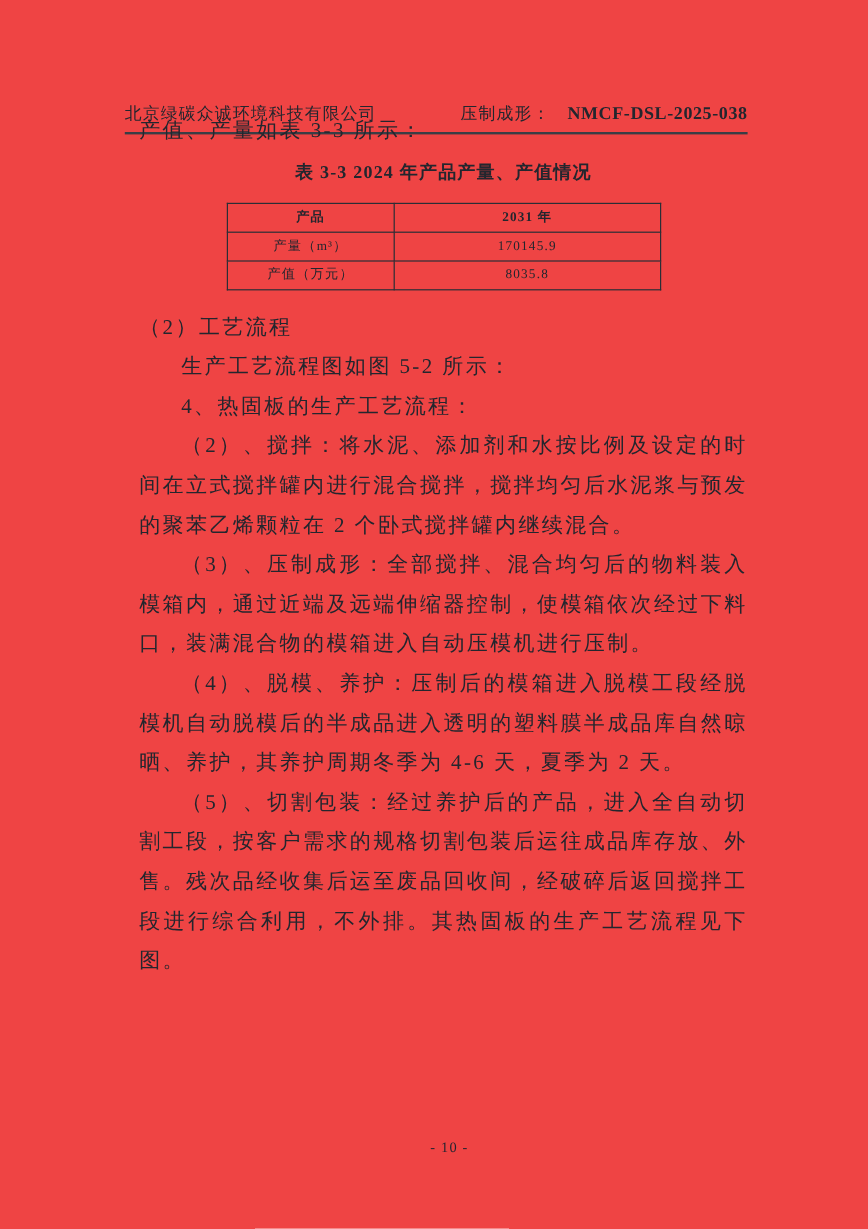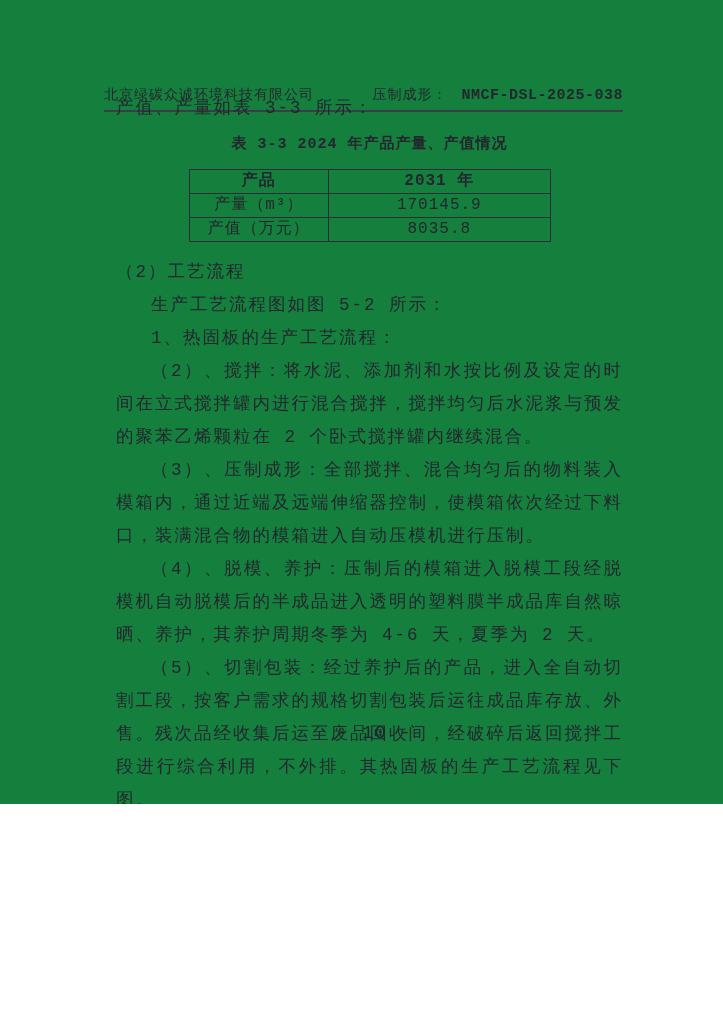--- a/index.html
+++ b/index.html
@@ -3,24 +3,24 @@
 <meta charset="utf-8">
 <style>
   html, body {
     margin: 0;
     padding: 0;
     background: #ffffff;
   }
   .page {
     position: relative;
     width: 723px;
-    height: 804px;
-    background: #15803d;
+    height: 1024px;
+    background: #ef4444;
     box-sizing: border-box;
-    font-family: Liberation Mono, monospace;
+    font-family: Liberation Serif, serif;
     color: #23262e;
     overflow: hidden;
   }
   .header {
     position: absolute;
     top: 46px;
     left: 104px;
     right: 100px;
     display: flex;
     justify-content: space-between;
@@ -59,21 +59,21 @@
     margin: 3px 0 8px 0;
     text-align: center;
     font-weight: bold;
     font-size: 15px;
     letter-spacing: 1px;
   }
   table.product-table {
     border-collapse: collapse;
     margin: 0 auto;
     width: 362px;
-    font-size: 16px;
+    font-size: 11px;
     line-height: 23px;
   }
   table.product-table th,
   table.product-table td {
     border: 1.5px solid #2b2e36;
     text-align: center;
     vertical-align: middle;
     height: 23px;
     padding: 0 4px;
     letter-spacing: 1px;
@@ -90,21 +90,21 @@
   }
   .paragraph-list p.indent {
     text-indent: 2em;
   }
   .page-number {
     position: absolute;
     bottom: 60px;
     left: 0;
     right: 0;
     text-align: center;
-    font-size: 19px;
+    font-size: 12px;
     letter-spacing: 1px;
     color: #1f2430;
     padding-left: 26px;
   }
 </style>
 </head>
 <body>
 
 <div class="page">
 
@@ -140,21 +140,21 @@
           <tr>
             <td>产值（万元）</td>
             <td>8035.8</td>
           </tr>
         </tbody>
     </table>
 
     <div class="paragraph-list">
         <p>（2）工艺流程</p>
         <p class="indent">生产工艺流程图如图 5-2 所示：</p>
-        <p class="indent">1、热固板的生产工艺流程：</p>
+        <p class="indent">4、热固板的生产工艺流程：</p>
         <p class="indent">（2）、搅拌：将水泥、添加剂和水按比例及设定的时间在立式搅拌罐内进行混合搅拌，搅拌均匀后水泥浆与预发的聚苯乙烯颗粒在 2 个卧式搅拌罐内继续混合。</p>
         <p class="indent">（3）、压制成形：全部搅拌、混合均匀后的物料装入模箱内，通过近端及远端伸缩器控制，使模箱依次经过下料口，装满混合物的模箱进入自动压模机进行压制。</p>
         <p class="indent">（4）、脱模、养护：压制后的模箱进入脱模工段经脱模机自动脱模后的半成品进入透明的塑料膜半成品库自然晾晒、养护，其养护周期冬季为 4-6 天，夏季为 2 天。</p>
         <p class="indent">（5）、切割包装：经过养护后的产品，进入全自动切割工段，按客户需求的规格切割包装后运往成品库存放、外售。残次品经收集后运至废品回收间，经破碎后返回搅拌工段进行综合利用，不外排。其热固板的生产工艺流程见下图。</p>
       </div>
   </div>
 
   <div class="page-number">- 10 -</div>
 
 </div>

